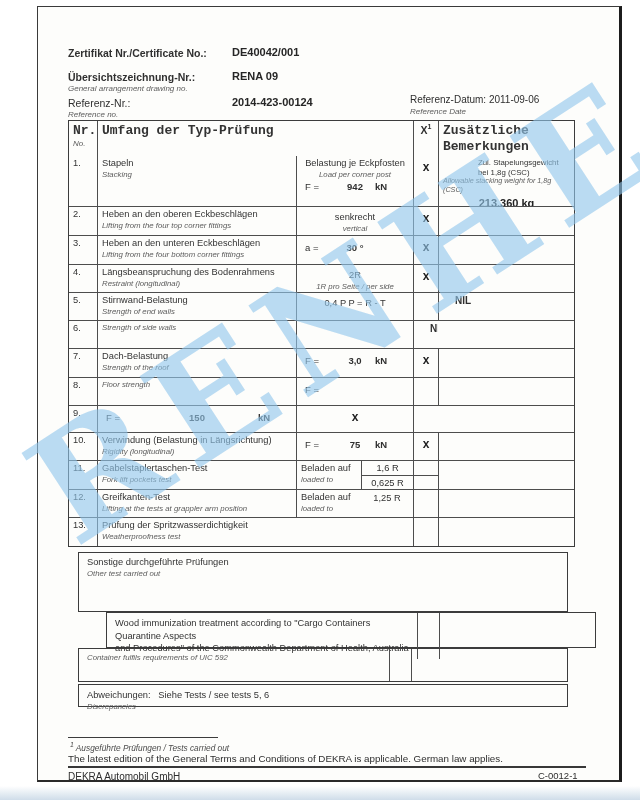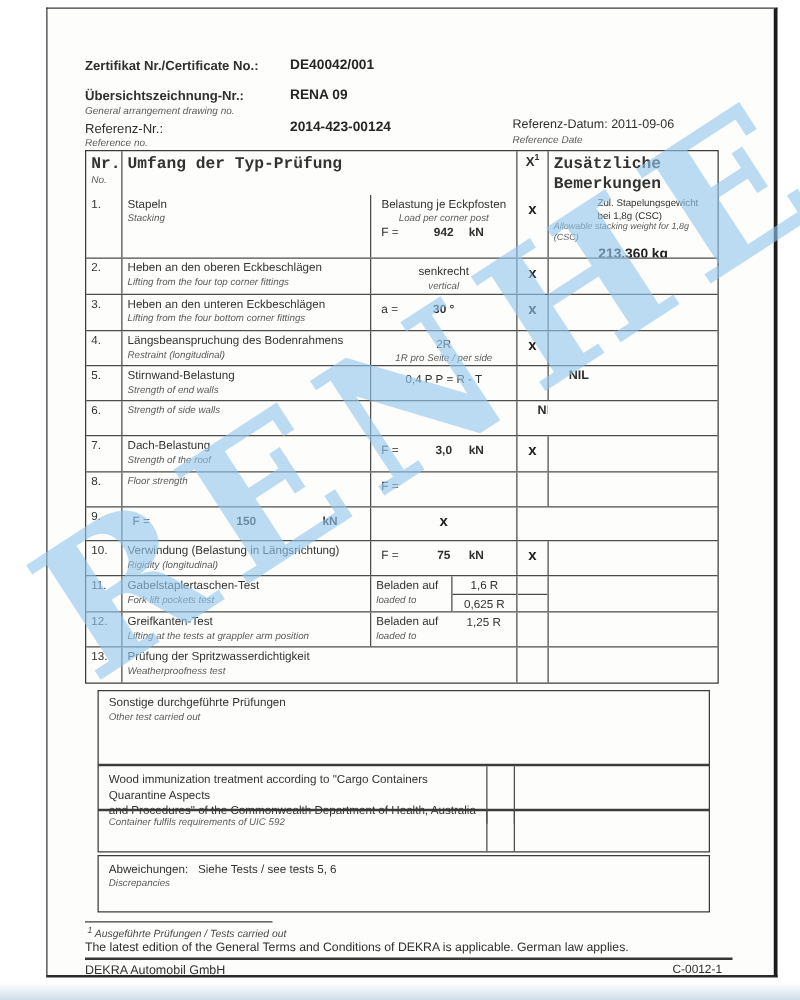--- a/index.html
+++ b/index.html
@@ -347,38 +347,38 @@
         <div class="cell remark"></div>
       </div>
     </div>
 </div>
 
 <div class="bbox" style="top:552px; height:60px;">
   <div class="de">Sonstige durchgeführte Prüfungen</div>
   <div class="en">Other test carried out</div>
 </div>
 
-<div class="bbox bgrid" style="top:612px; height:36px;">
+<div class="bbox bgrid" style="top:612px; height:36px;margin-left:28px;">
   <div>
     <div class="btext">Wood immunization treatment according to "Cargo Containers Quarantine Aspects</div>
     <div class="btext">and Procedures" of the Commonwealth Department of Health, Australia</div>
   </div>
   <div></div>
   <div></div>
 </div>
 
 <div class="bbox bgrid" style="top:648px; height:34px;">
   <div>
     <div class="en">Container fulfils requirements of UIC 592</div>
   </div>
   <div></div>
   <div></div>
 </div>
 
-<div class="bbox" style="top:684px; height:46px;">
+<div class="bbox" style="top:684px; height:23px;">
   <div class="btext"><span>Abweichungen:</span>&nbsp;&nbsp;&nbsp;<span>Siehe Tests / see tests 5, 6</span></div>
   <div class="en">Discrepancies</div>
 </div>
 
 <div class="rule-small"></div>
 <div class="footnote"><sup>1</sup><span> Ausgeführte Prüfungen / Tests carried out</span></div>
 
 <div class="terms">The latest edition of the General Terms and Conditions of DEKRA is applicable. German law applies.</div>
 <div class="rule-big"></div>
 <div class="company">DEKRA Automobil GmbH</div>

